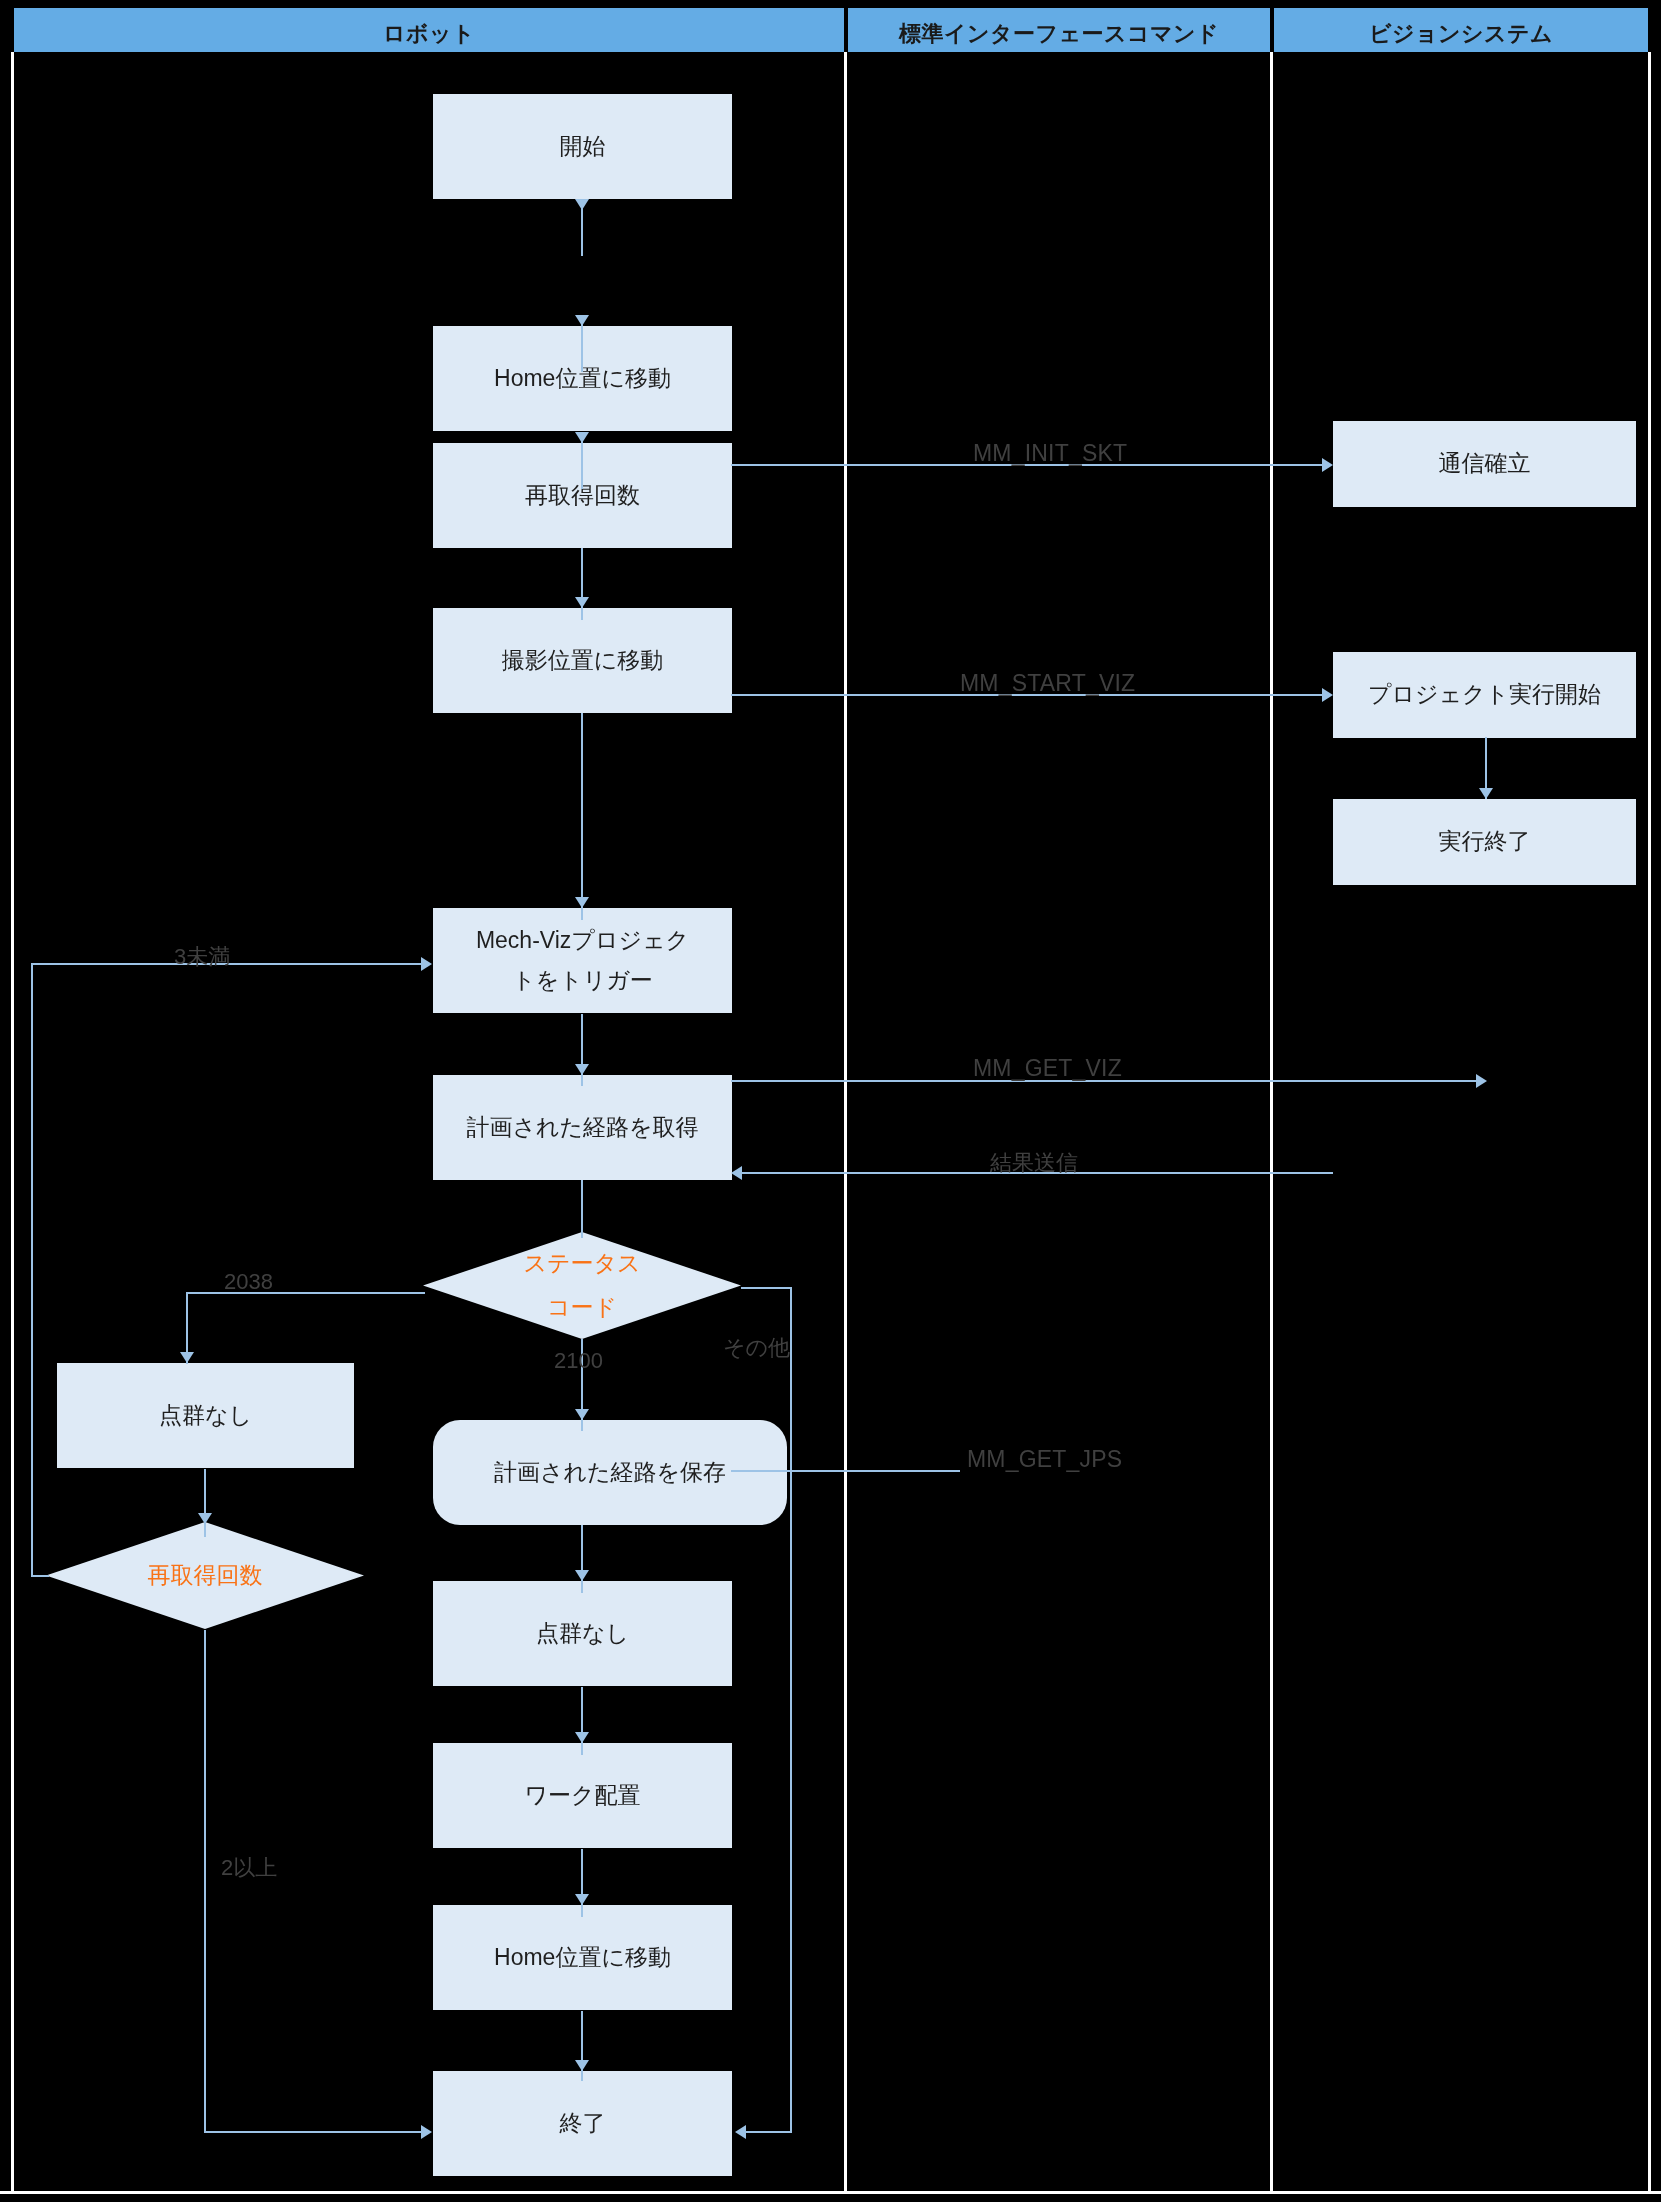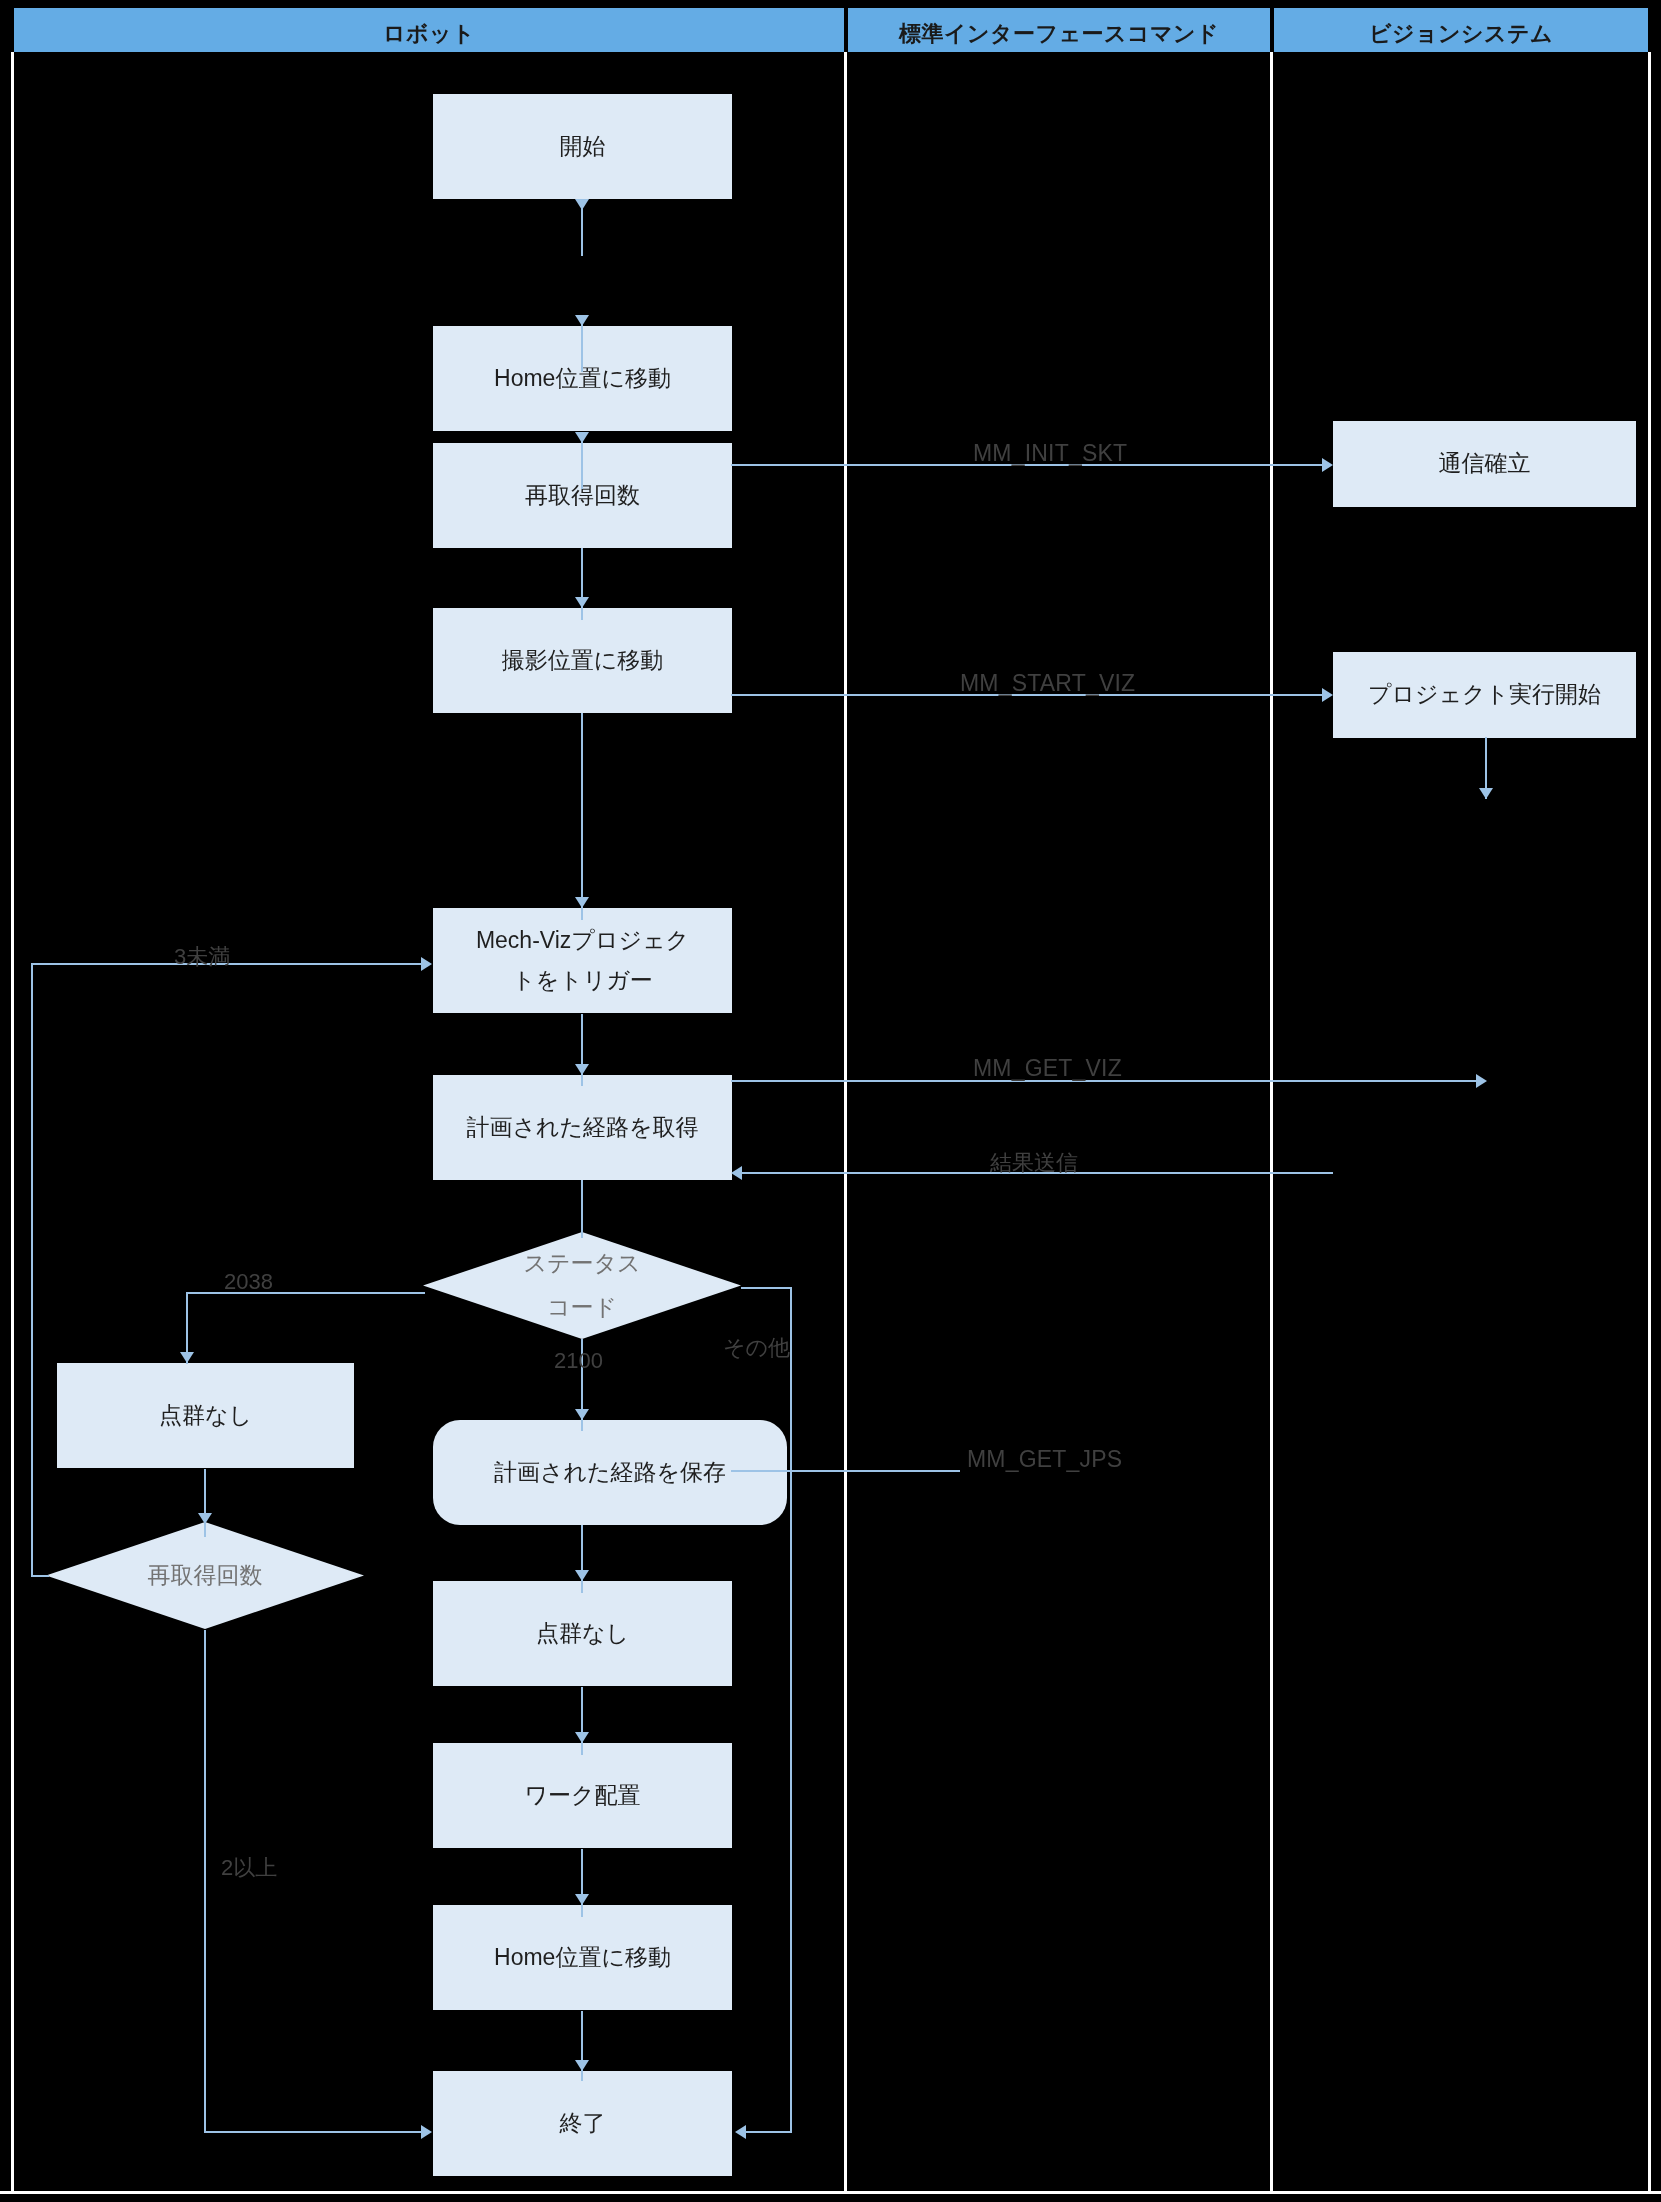--- a/index.html
+++ b/index.html
@@ -106,21 +106,21 @@
     background: #deeaf6;
     clip-path: polygon(50% 0%, 100% 50%, 50% 100%, 0% 50%);
   }
   .diamond-label {
     position: absolute;
     inset: 0;
     display: flex;
     align-items: center;
     justify-content: center;
     text-align: center;
-    color: #737373;
+    color: #f97316;
     font-size: 23px;
     line-height: 1.9;
     z-index: 2;
   }
 
   
   .vline {
     position: absolute;
     width: 2px;
     background: #9dc3e6;
@@ -255,20 +255,23 @@
   </div>
 
   <div class="node" style="left:1333px; top:421px; width:303px; height:86px;">
     <span>通信確立</span>
   </div>
 
   <div class="node" style="left:1333px; top:652px; width:303px; height:86px;">
     <span>プロジェクト実行開始</span>
   </div>
 
+  <div class="node" style="left:1333px; top:799px; width:303px; height:86px;">
+    <span>実行終了</span>
+  </div>
 
   <div class="vline" style="left:581px; top:199px; height:57px;"></div>
   <div class="arrow arrow-down" style="left:575px; top:199px;"></div>
 
   <div class="vline" style="left:581px; top:315px; height:57px;"></div>
   <div class="arrow arrow-down" style="left:575px; top:315px;"></div>
 
   <div class="vline" style="left:581px; top:432px; height:57px;"></div>
   <div class="arrow arrow-down" style="left:575px; top:432px;"></div>
 

